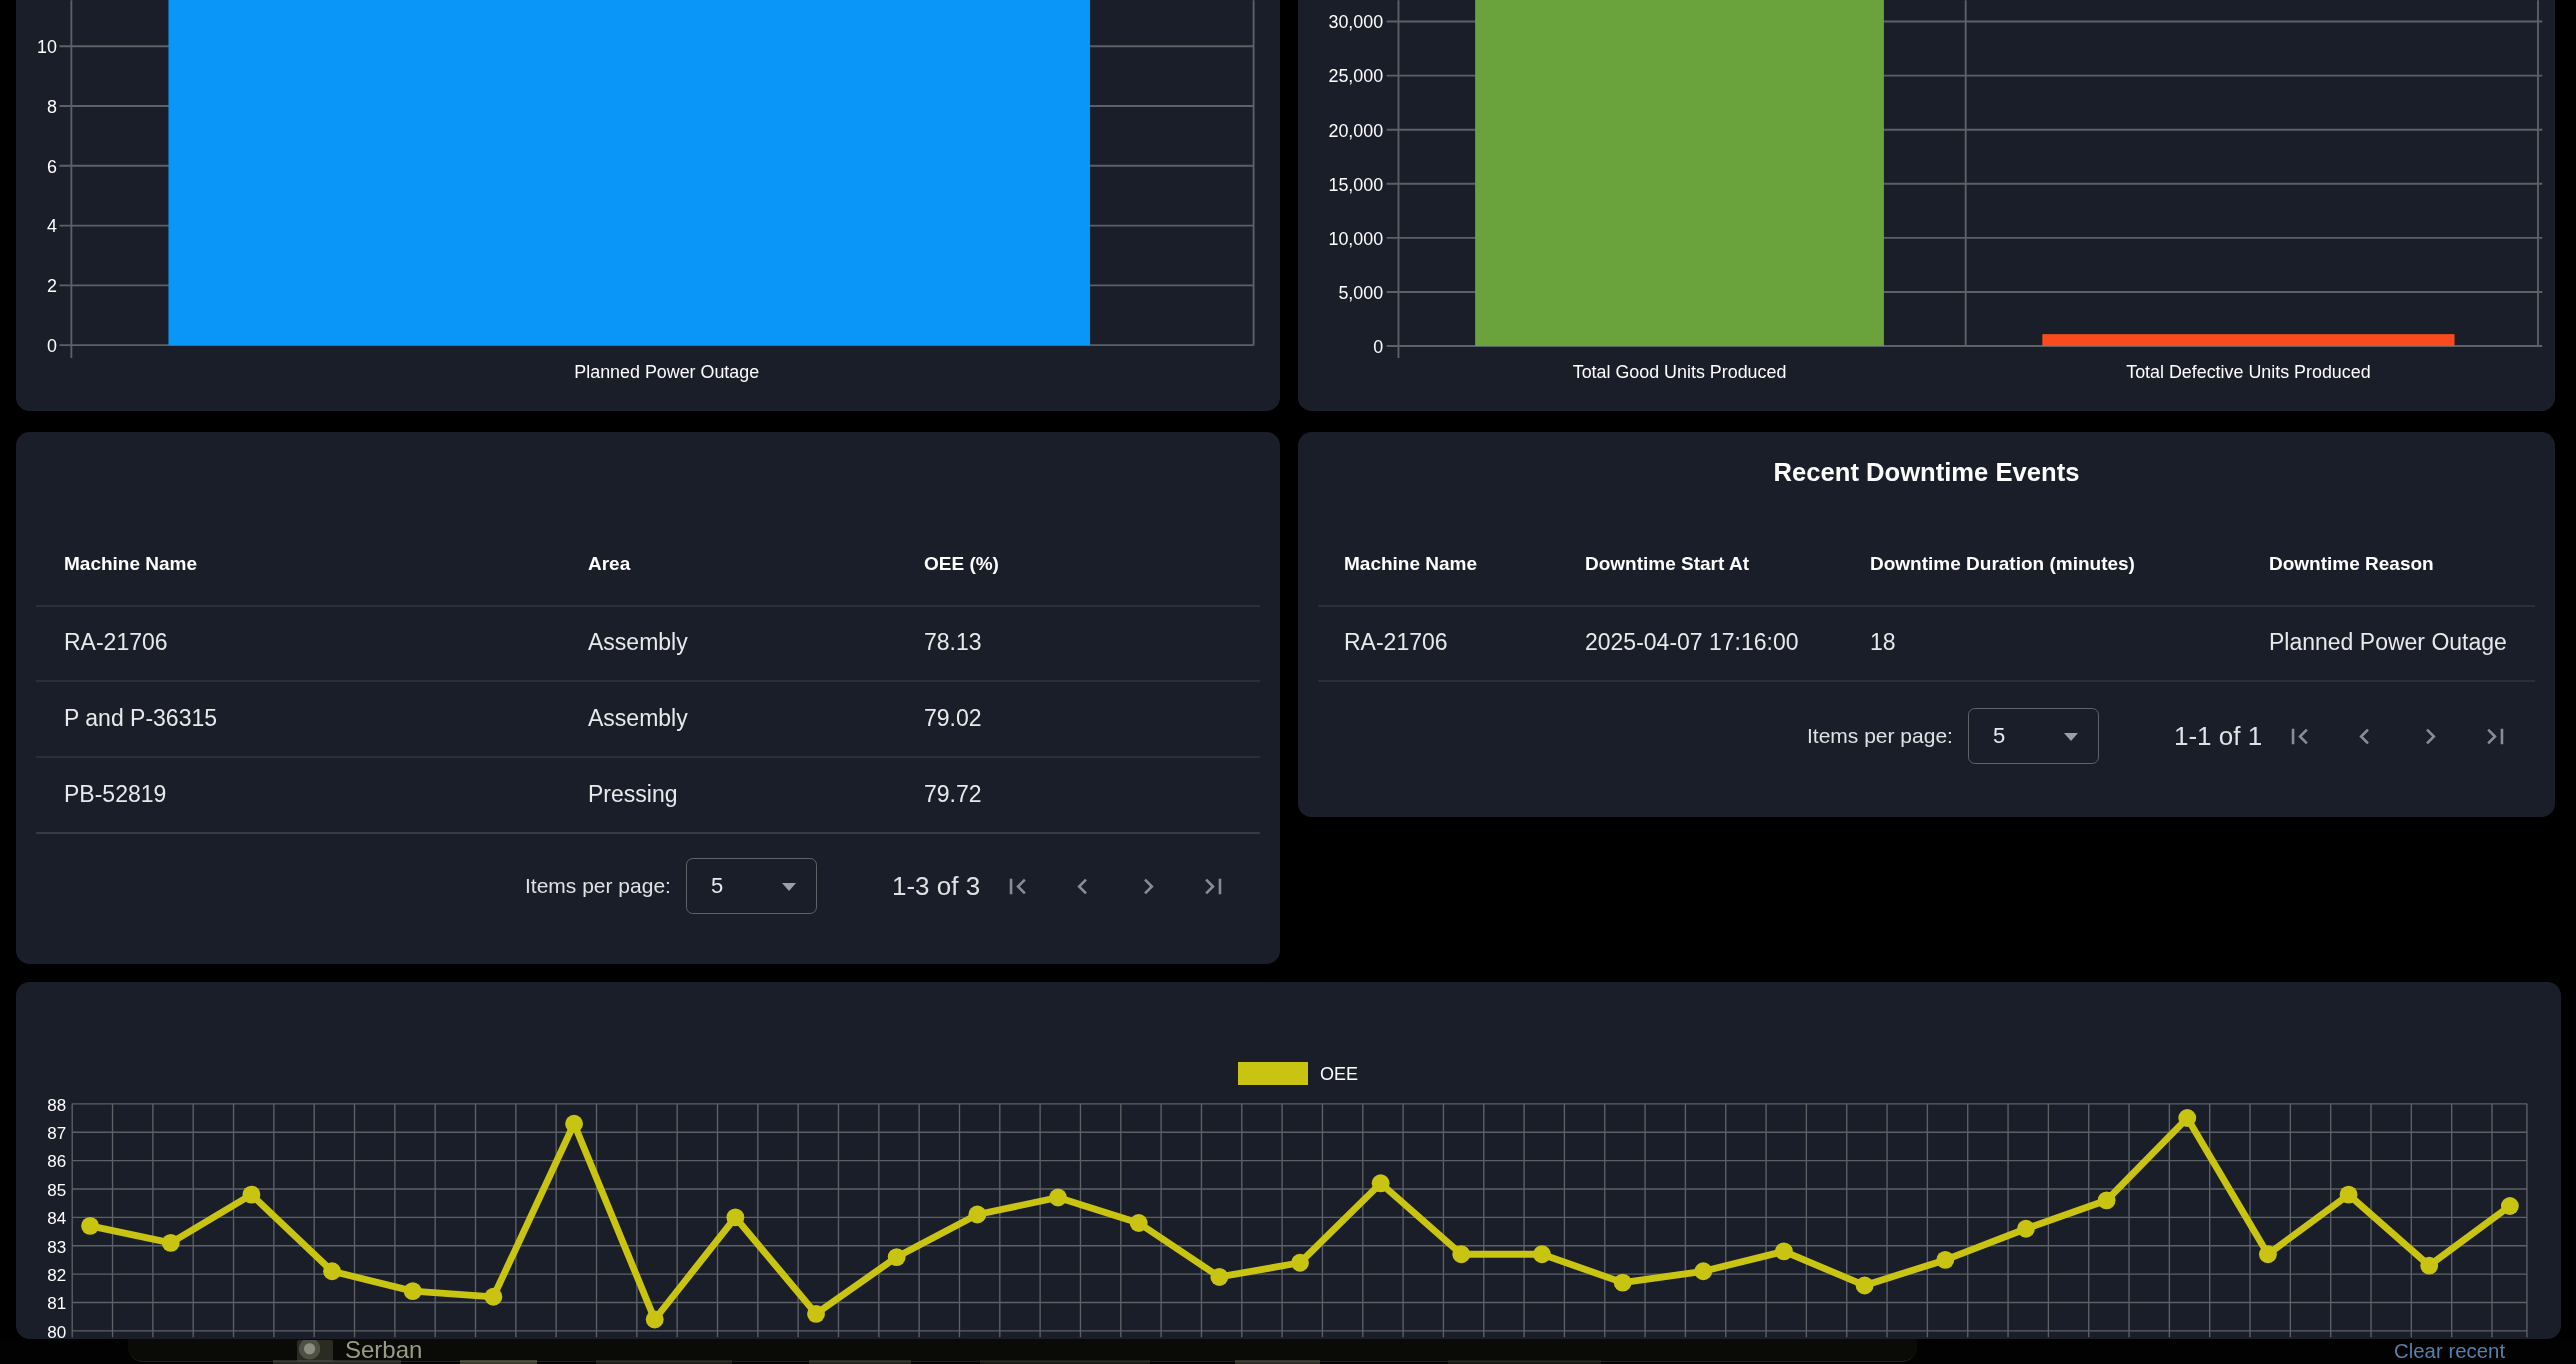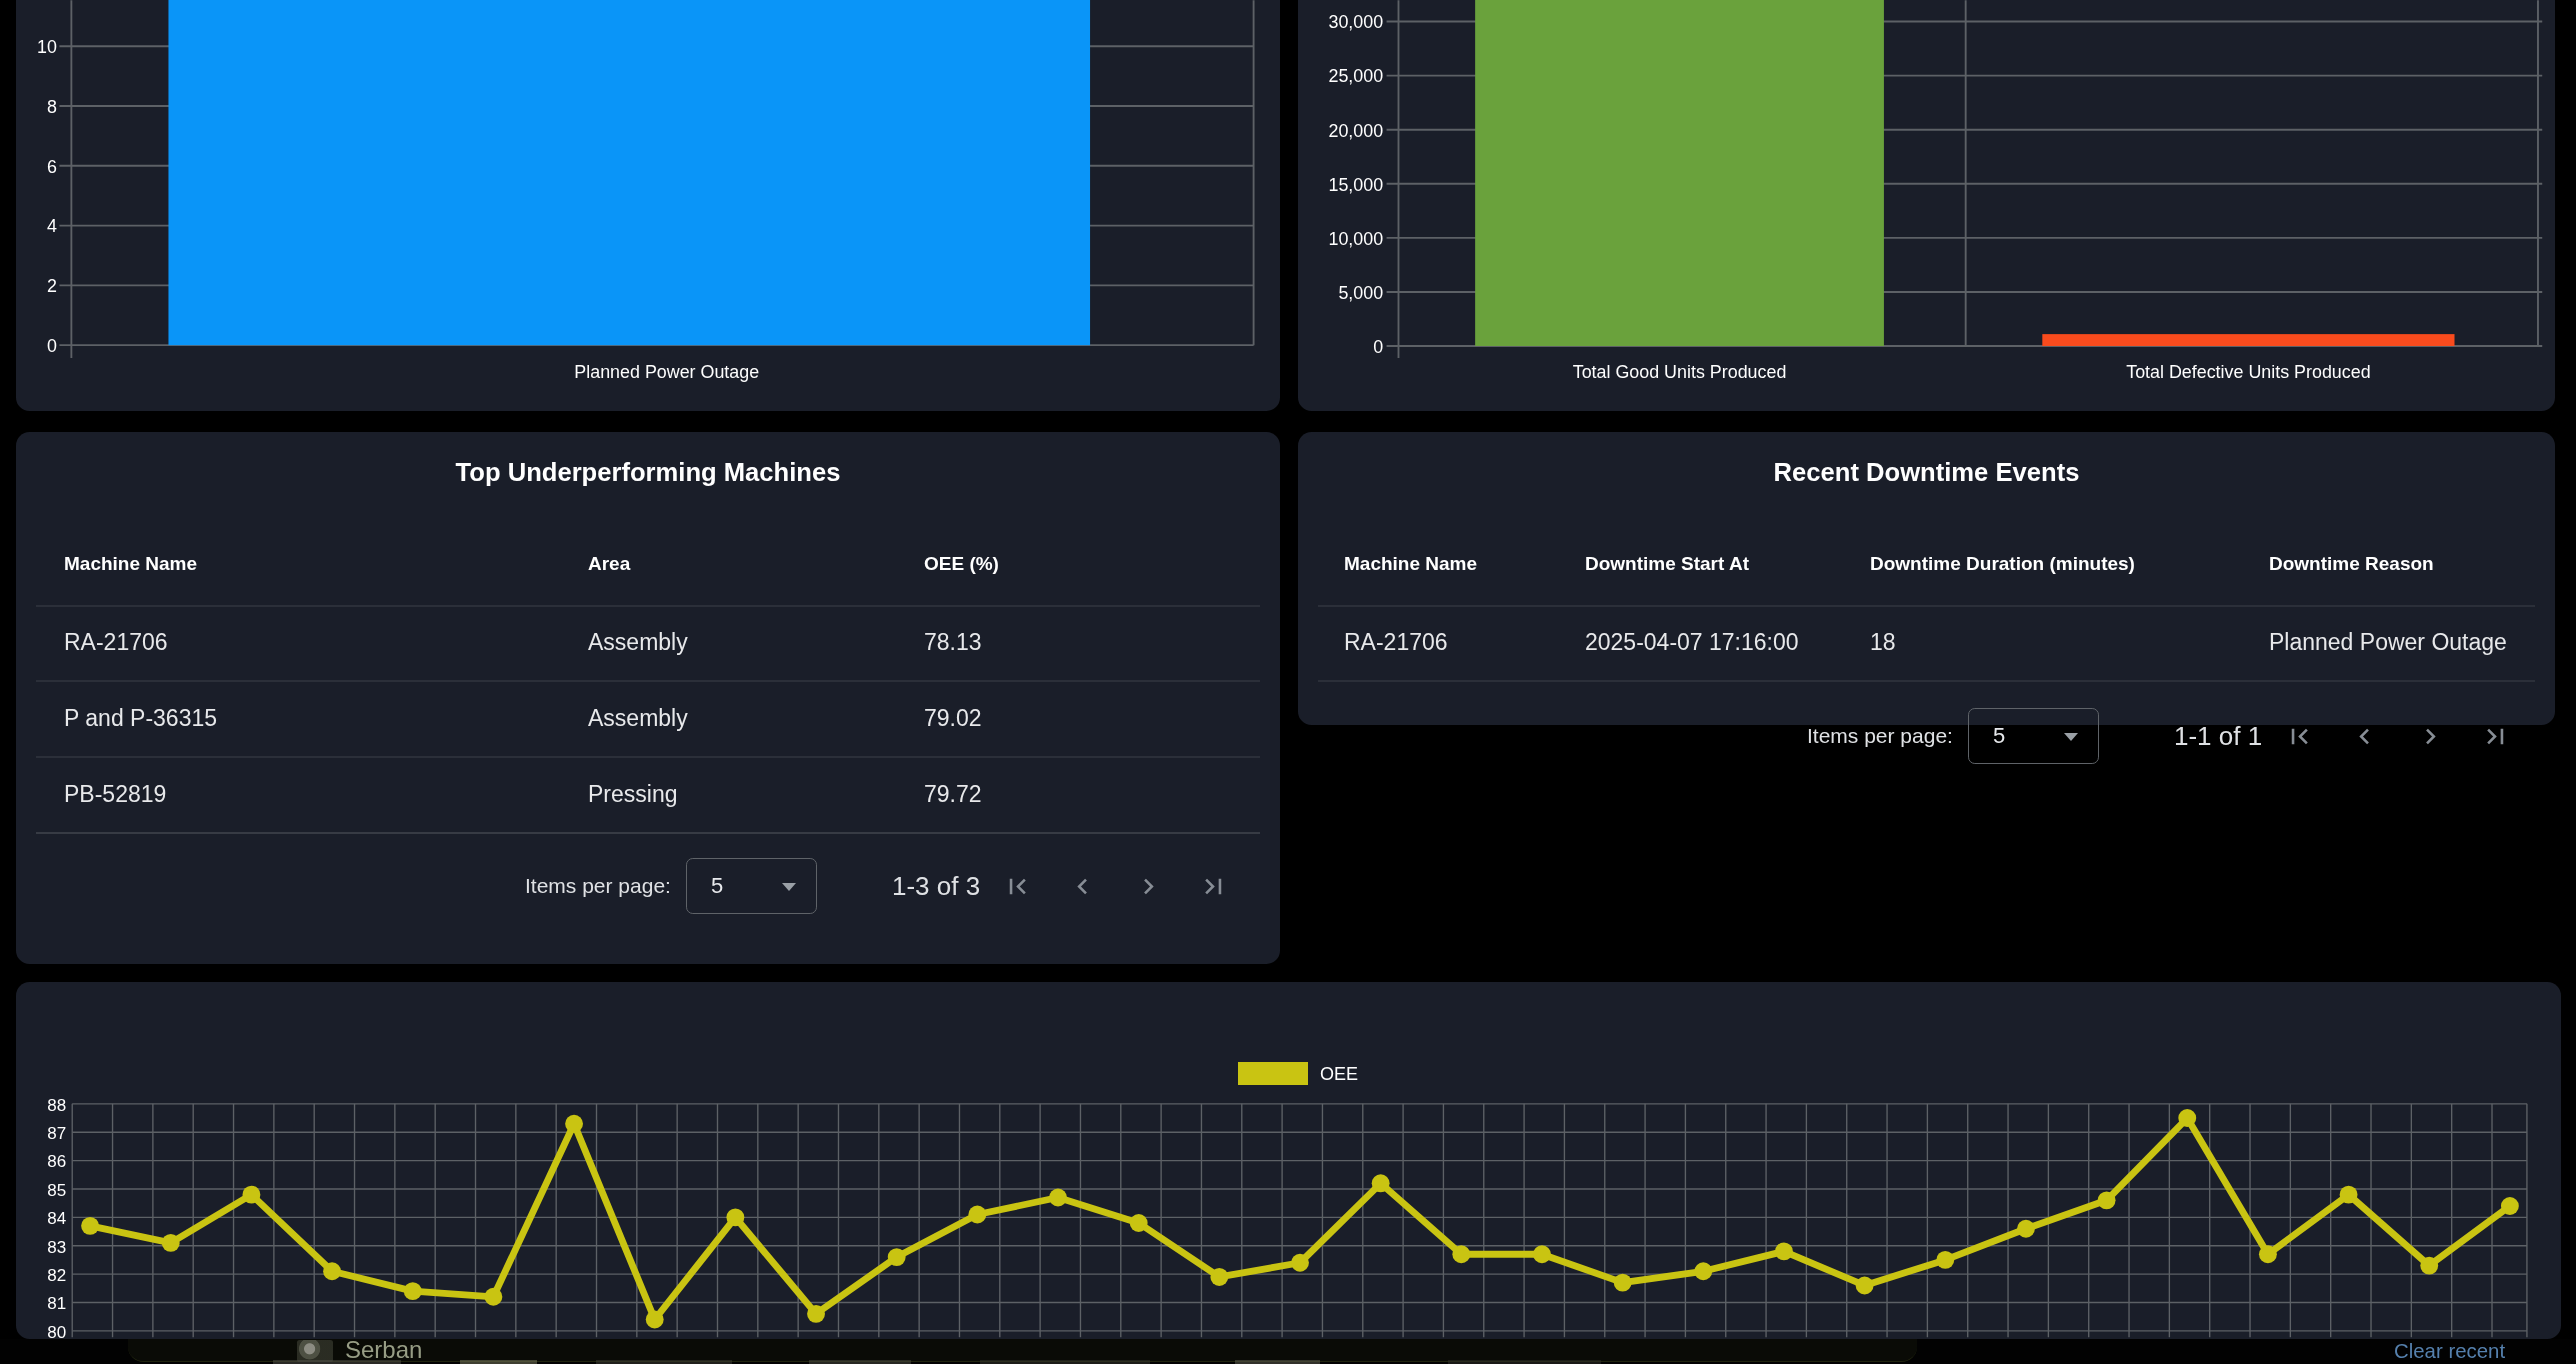--- a/index.html
+++ b/index.html
@@ -79,21 +79,20 @@
       <line x1="784" y1="0" x2="784" y2="406" stroke="#5d6166" stroke-width="2.2"></line>
       <line x1="1456" y1="0" x2="1456" y2="406" stroke="#5d6166" stroke-width="2.2"></line>
       <rect x="208" y="-0.39999999999997726" width="480" height="406.4" fill="#6aa23c"></rect>
       <rect x="874" y="392.03" width="484" height="13.970000000000027" fill="#f94b1d"></rect>
       <text x="448" y="443" text-anchor="middle" fill="#fefefe" font-size="21">Total Good Units Produced</text>
       <text x="1116" y="443" text-anchor="middle" fill="#fefefe" font-size="21">Total Defective Units Produced</text>
     </svg>
 </div>
 
 <div class="card" style="left:16px;top:432px;width:1264px;height:532px;">
-  <div class="card-title" style="top:25.6px;">Top Underperforming Machines</div>
 
   <div class="th vcenter" style="left:48px;top:132px;">Machine Name</div>
   <div class="th vcenter" style="left:572px;top:132px;">Area</div>
   <div class="th vcenter" style="left:908px;top:132px;">OEE (%)</div>
   <div class="divider" style="top:173px;"></div>
 
   <div>
     <span class="td vcenter" style="left:48px;top:210px;">RA-21706</span>
     <span class="td vcenter" style="left:572px;top:210px;">Assembly</span>
     <span class="td vcenter" style="left:908px;top:210px;">78.13</span>
@@ -129,21 +128,21 @@
       </svg>
     <svg class="pag-icon" style="left:1117px;top:454px;" viewBox="0 0 24 24">
         <path d="M10 6L8.59 7.41 13.17 12l-4.58 4.59L10 18l6-6z"></path>
       </svg>
     <svg class="pag-icon" style="left:1182px;top:454px;" viewBox="0 0 24 24">
         <path d="M5.59 7.41L10.17 12l-4.58 4.59L7 18l6-6-6-6zM16 6h2v12h-2z"></path>
       </svg>
   </div>
 </div>
 
-<div class="card" style="left:1298px;top:432px;width:1257px;height:293px;">
+<div class="card" style="left:1298px;top:432px;width:1257px;height:385px;">
   <div class="card-title" style="top:25.6px;">Recent Downtime Events</div>
 
   <div class="th vcenter" style="left:46px;top:132px;">Machine Name</div>
   <div class="th vcenter" style="left:287px;top:132px;">Downtime Start At</div>
   <div class="th vcenter" style="left:572px;top:132px;">Downtime Duration (minutes)</div>
   <div class="th vcenter" style="left:971px;top:132px;">Downtime Reason</div>
   <div class="divider" style="top:173px;"></div>
 
   <div>
     <span class="td vcenter" style="left:46px;top:210px;">RA-21706</span>

